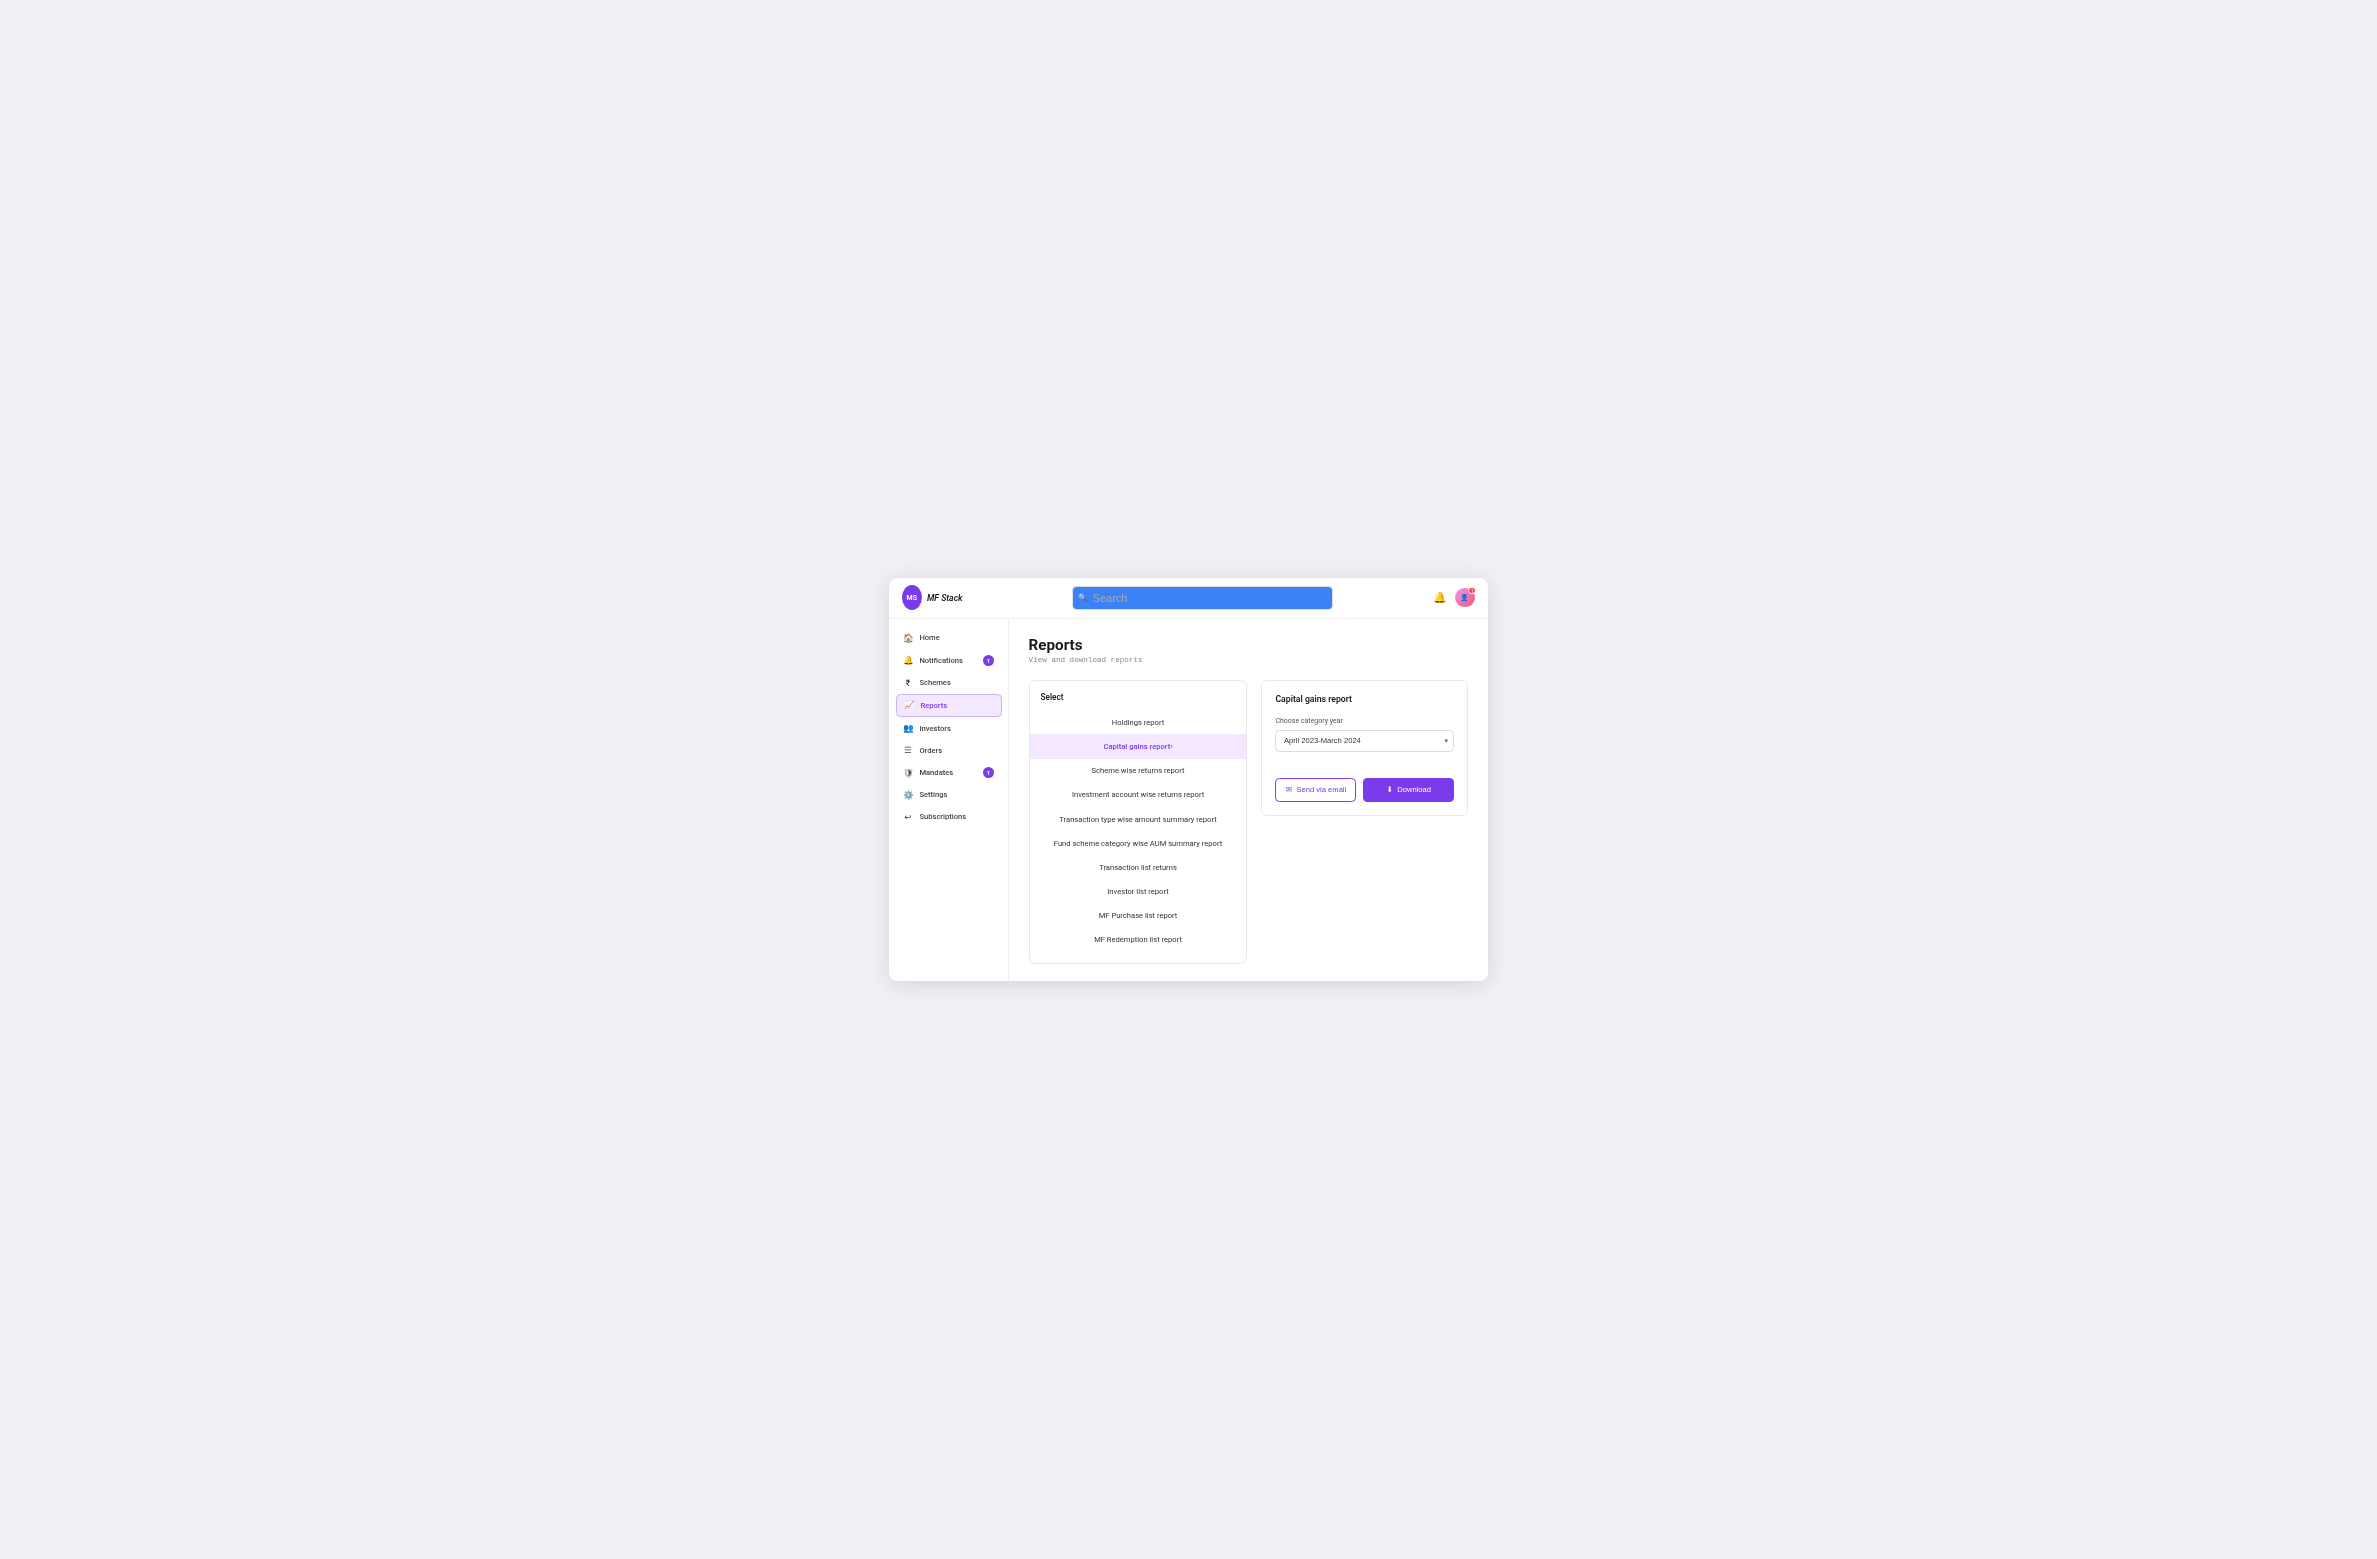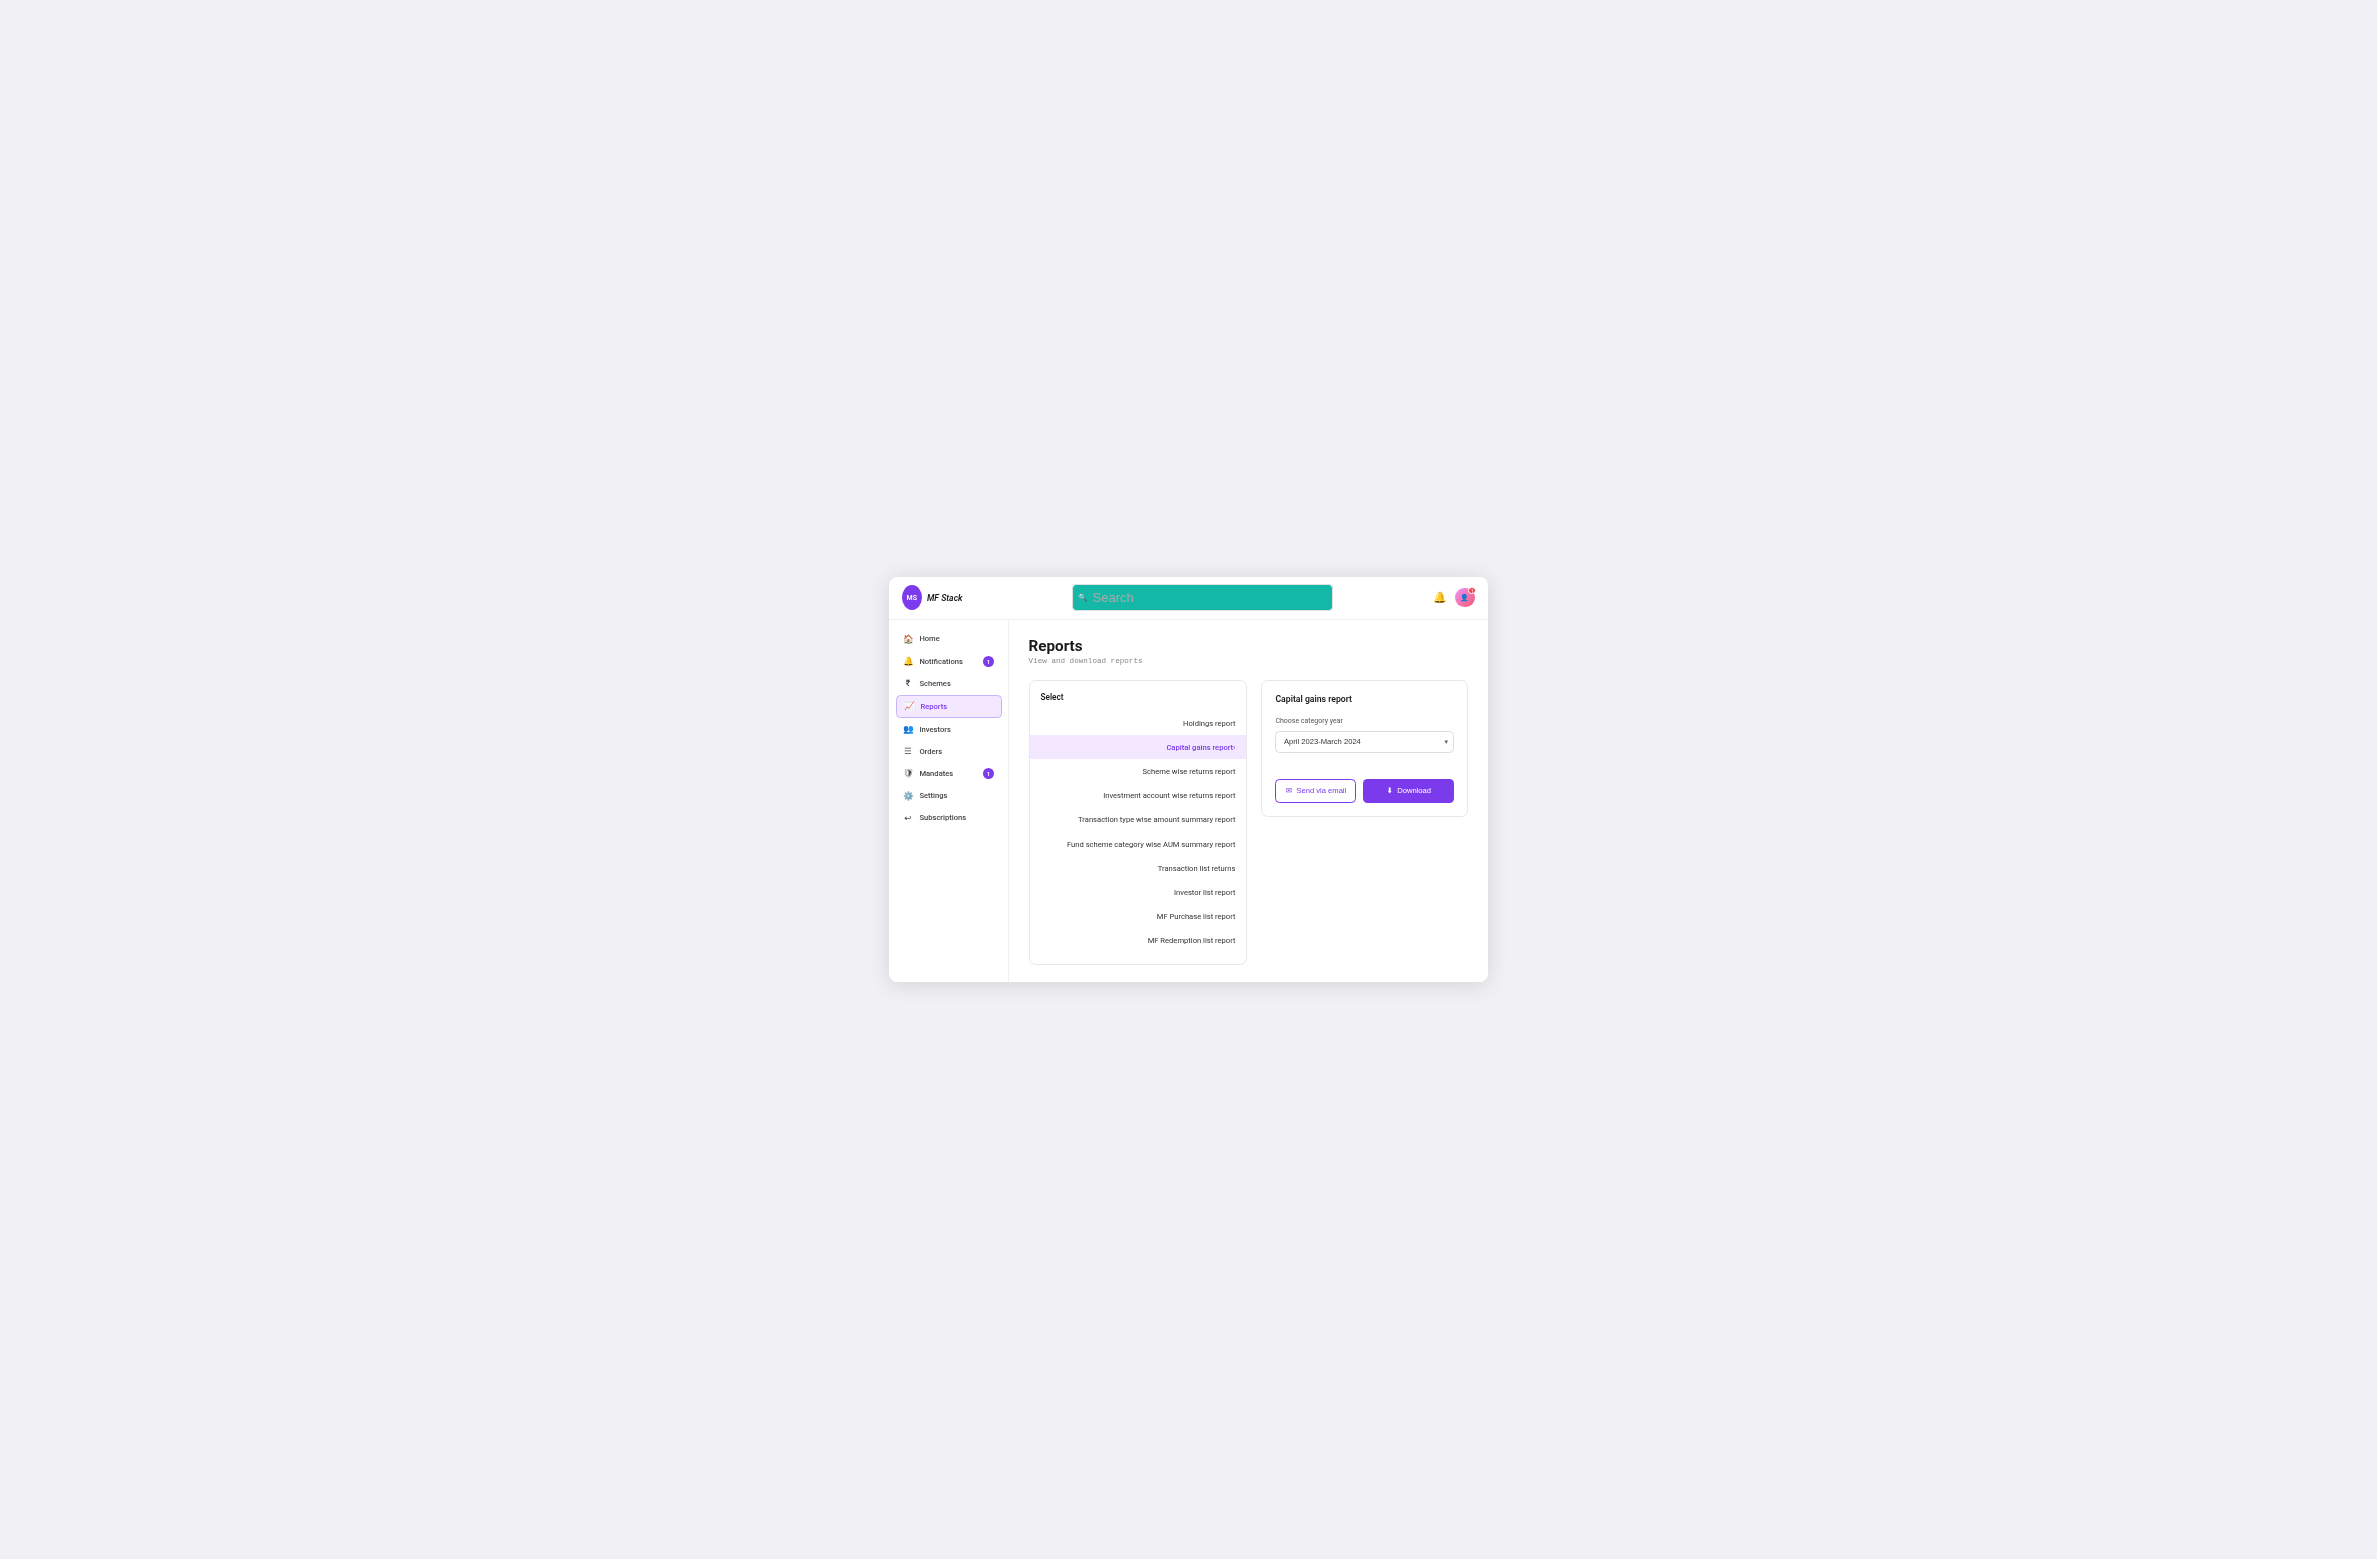--- a/index.html
+++ b/index.html
@@ -83,24 +83,24 @@
       left: 6.5px;
       color: #999;
       font-size: 7.6px;
     }
 
     .search-input {
       width: 100%;
       padding: 4.9px 8.7px 4.9px 19.6px;
       border: 0.5px solid #e0e0e0;
       border-radius: 4.4px;
-      font-size: 13px;
+      font-size: 11px;
       color: #333;
       outline: none;
-      background: #14b8a6;
+      background: #3b82f6;
     }
 
     .search-input::placeholder {
       color: #aaa;
     }
 
     .topbar-actions {
       display: flex;
       align-items: center;
       gap: 8.7px;
@@ -253,21 +253,21 @@
     .reports-list-header {
       font-size: 8.2px;
       font-weight: 600;
       color: #1a1a1a;
       padding: 0 11px 8.7px 11px;
     }
 
     .report-item {
       display: flex;
       align-items: center;
-      justify-content: flex-end;
+      justify-content: center;
       padding: 7.6px 11px;
       cursor: pointer;
       font-size: 7.6px;
       color: #333;
       border-radius: 0;
       transition: background 0.15s;
     }
 
     .report-item.active {
       background: #f3e8ff;

